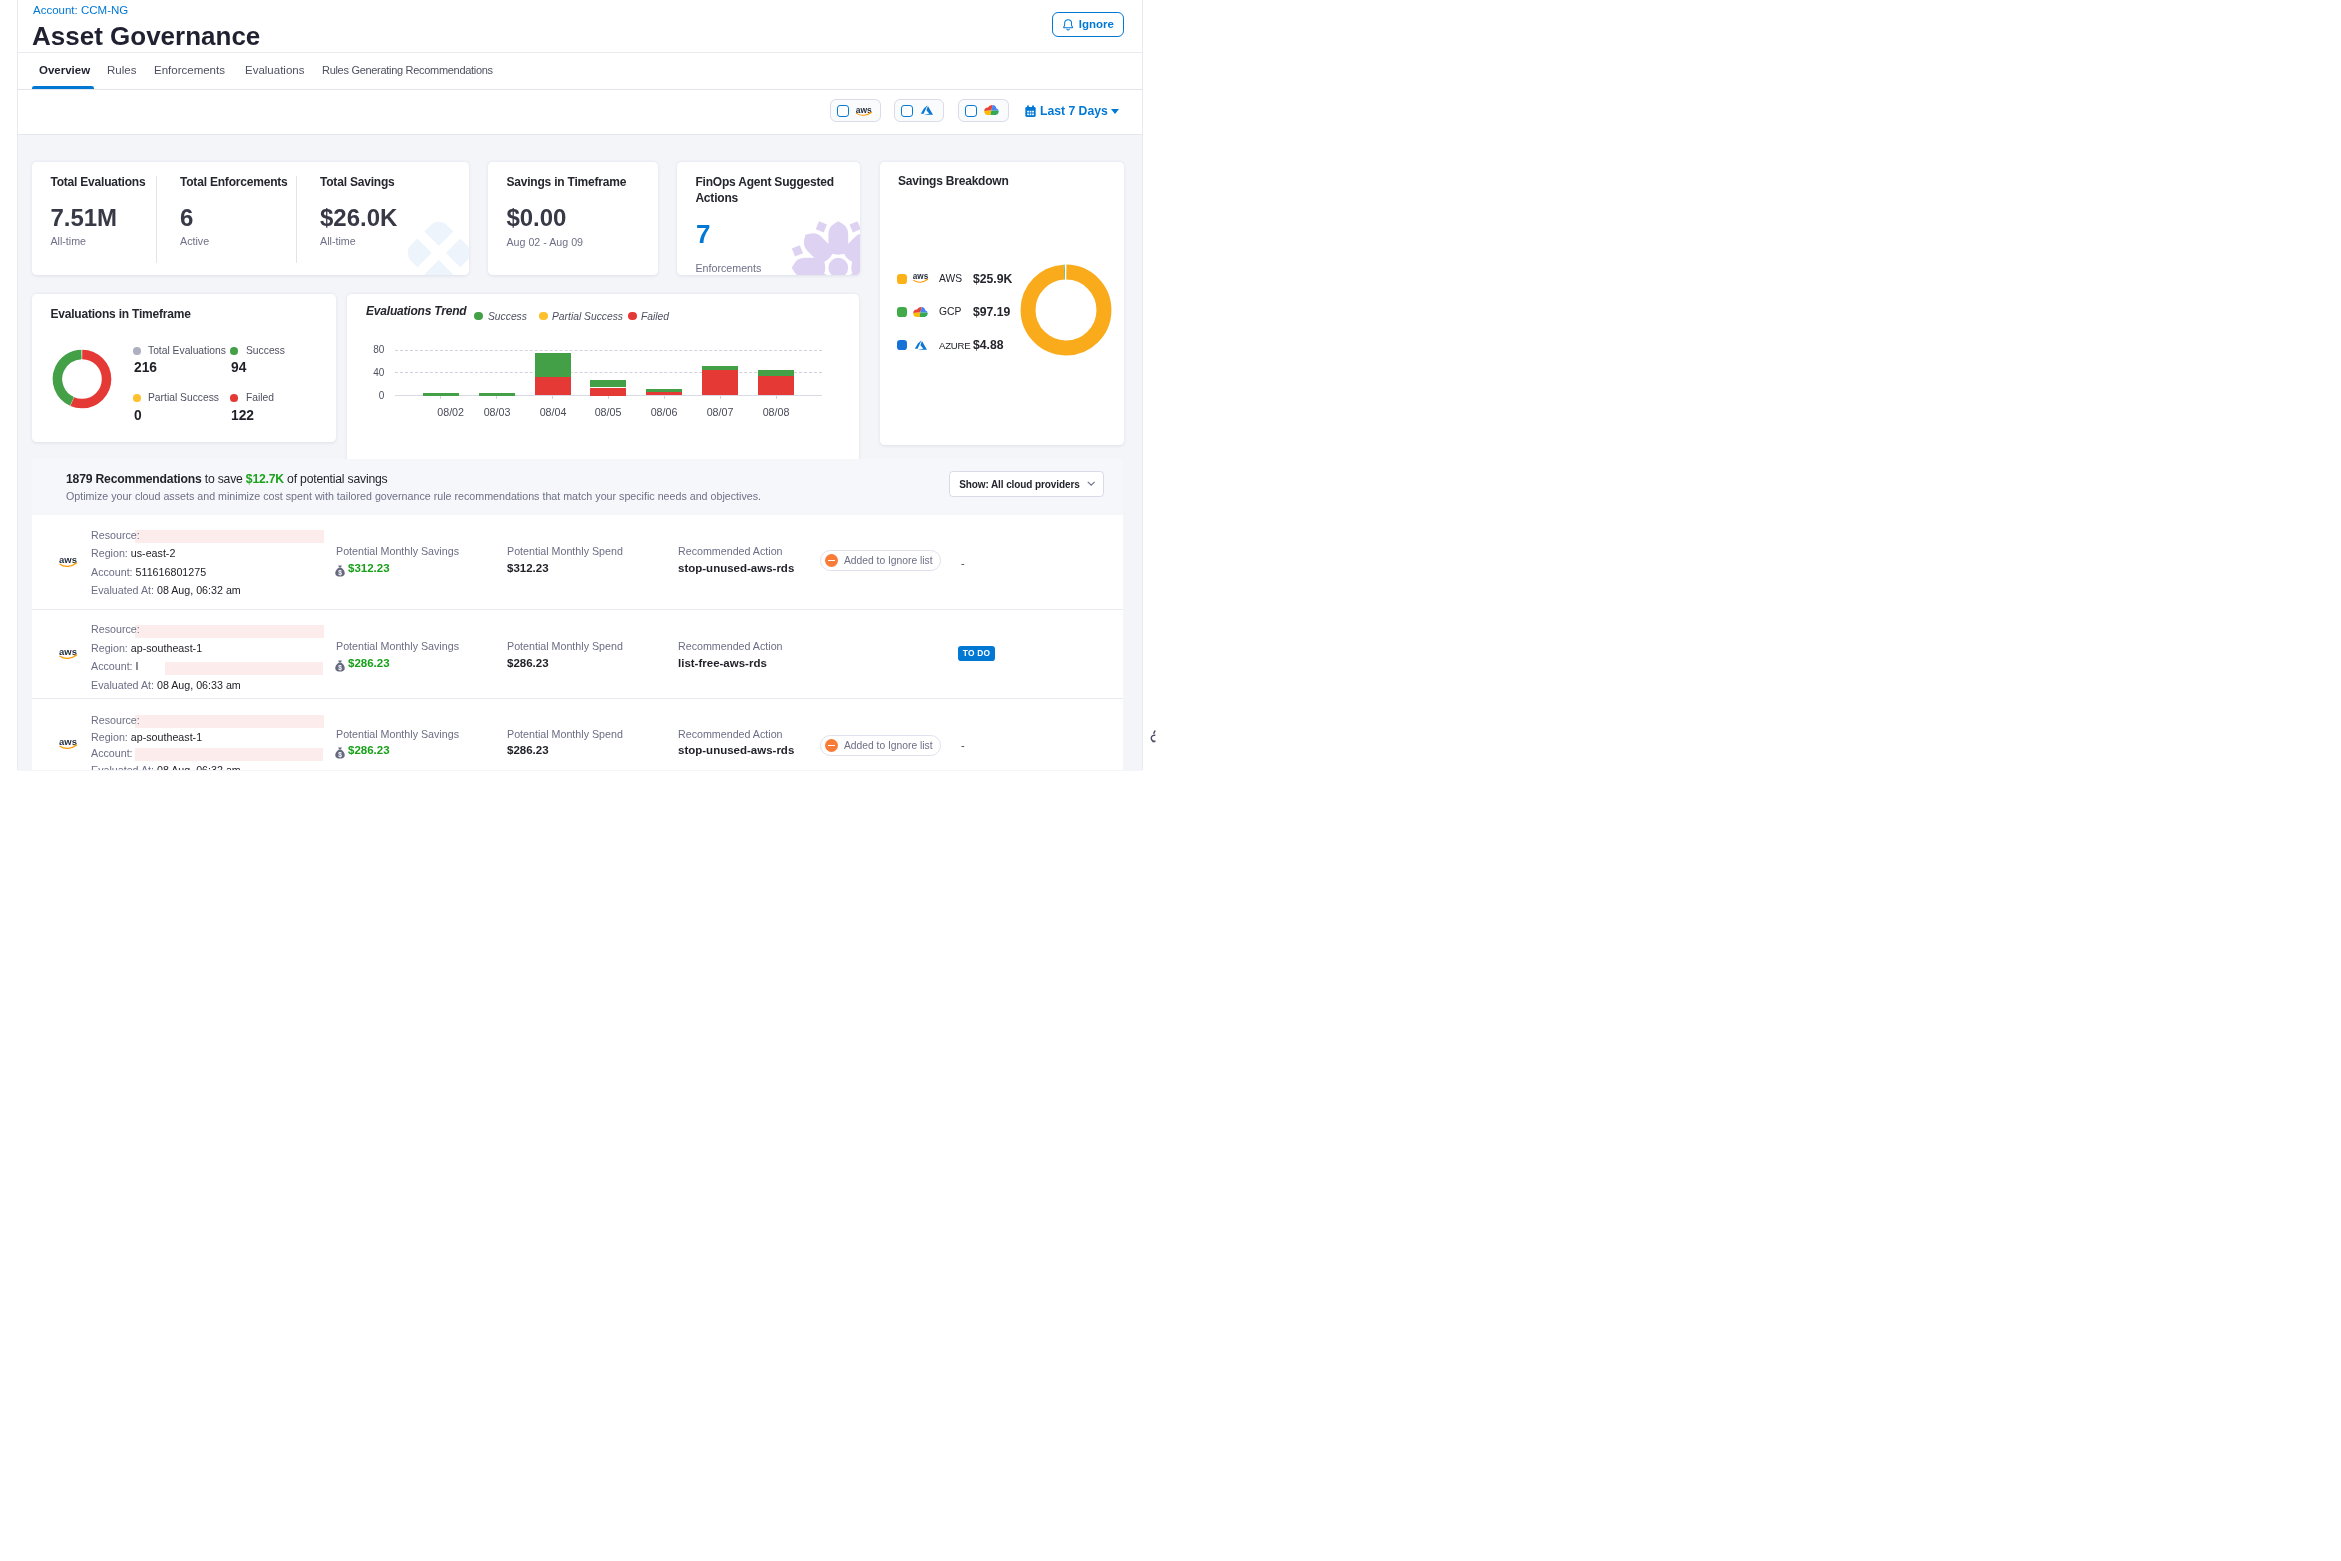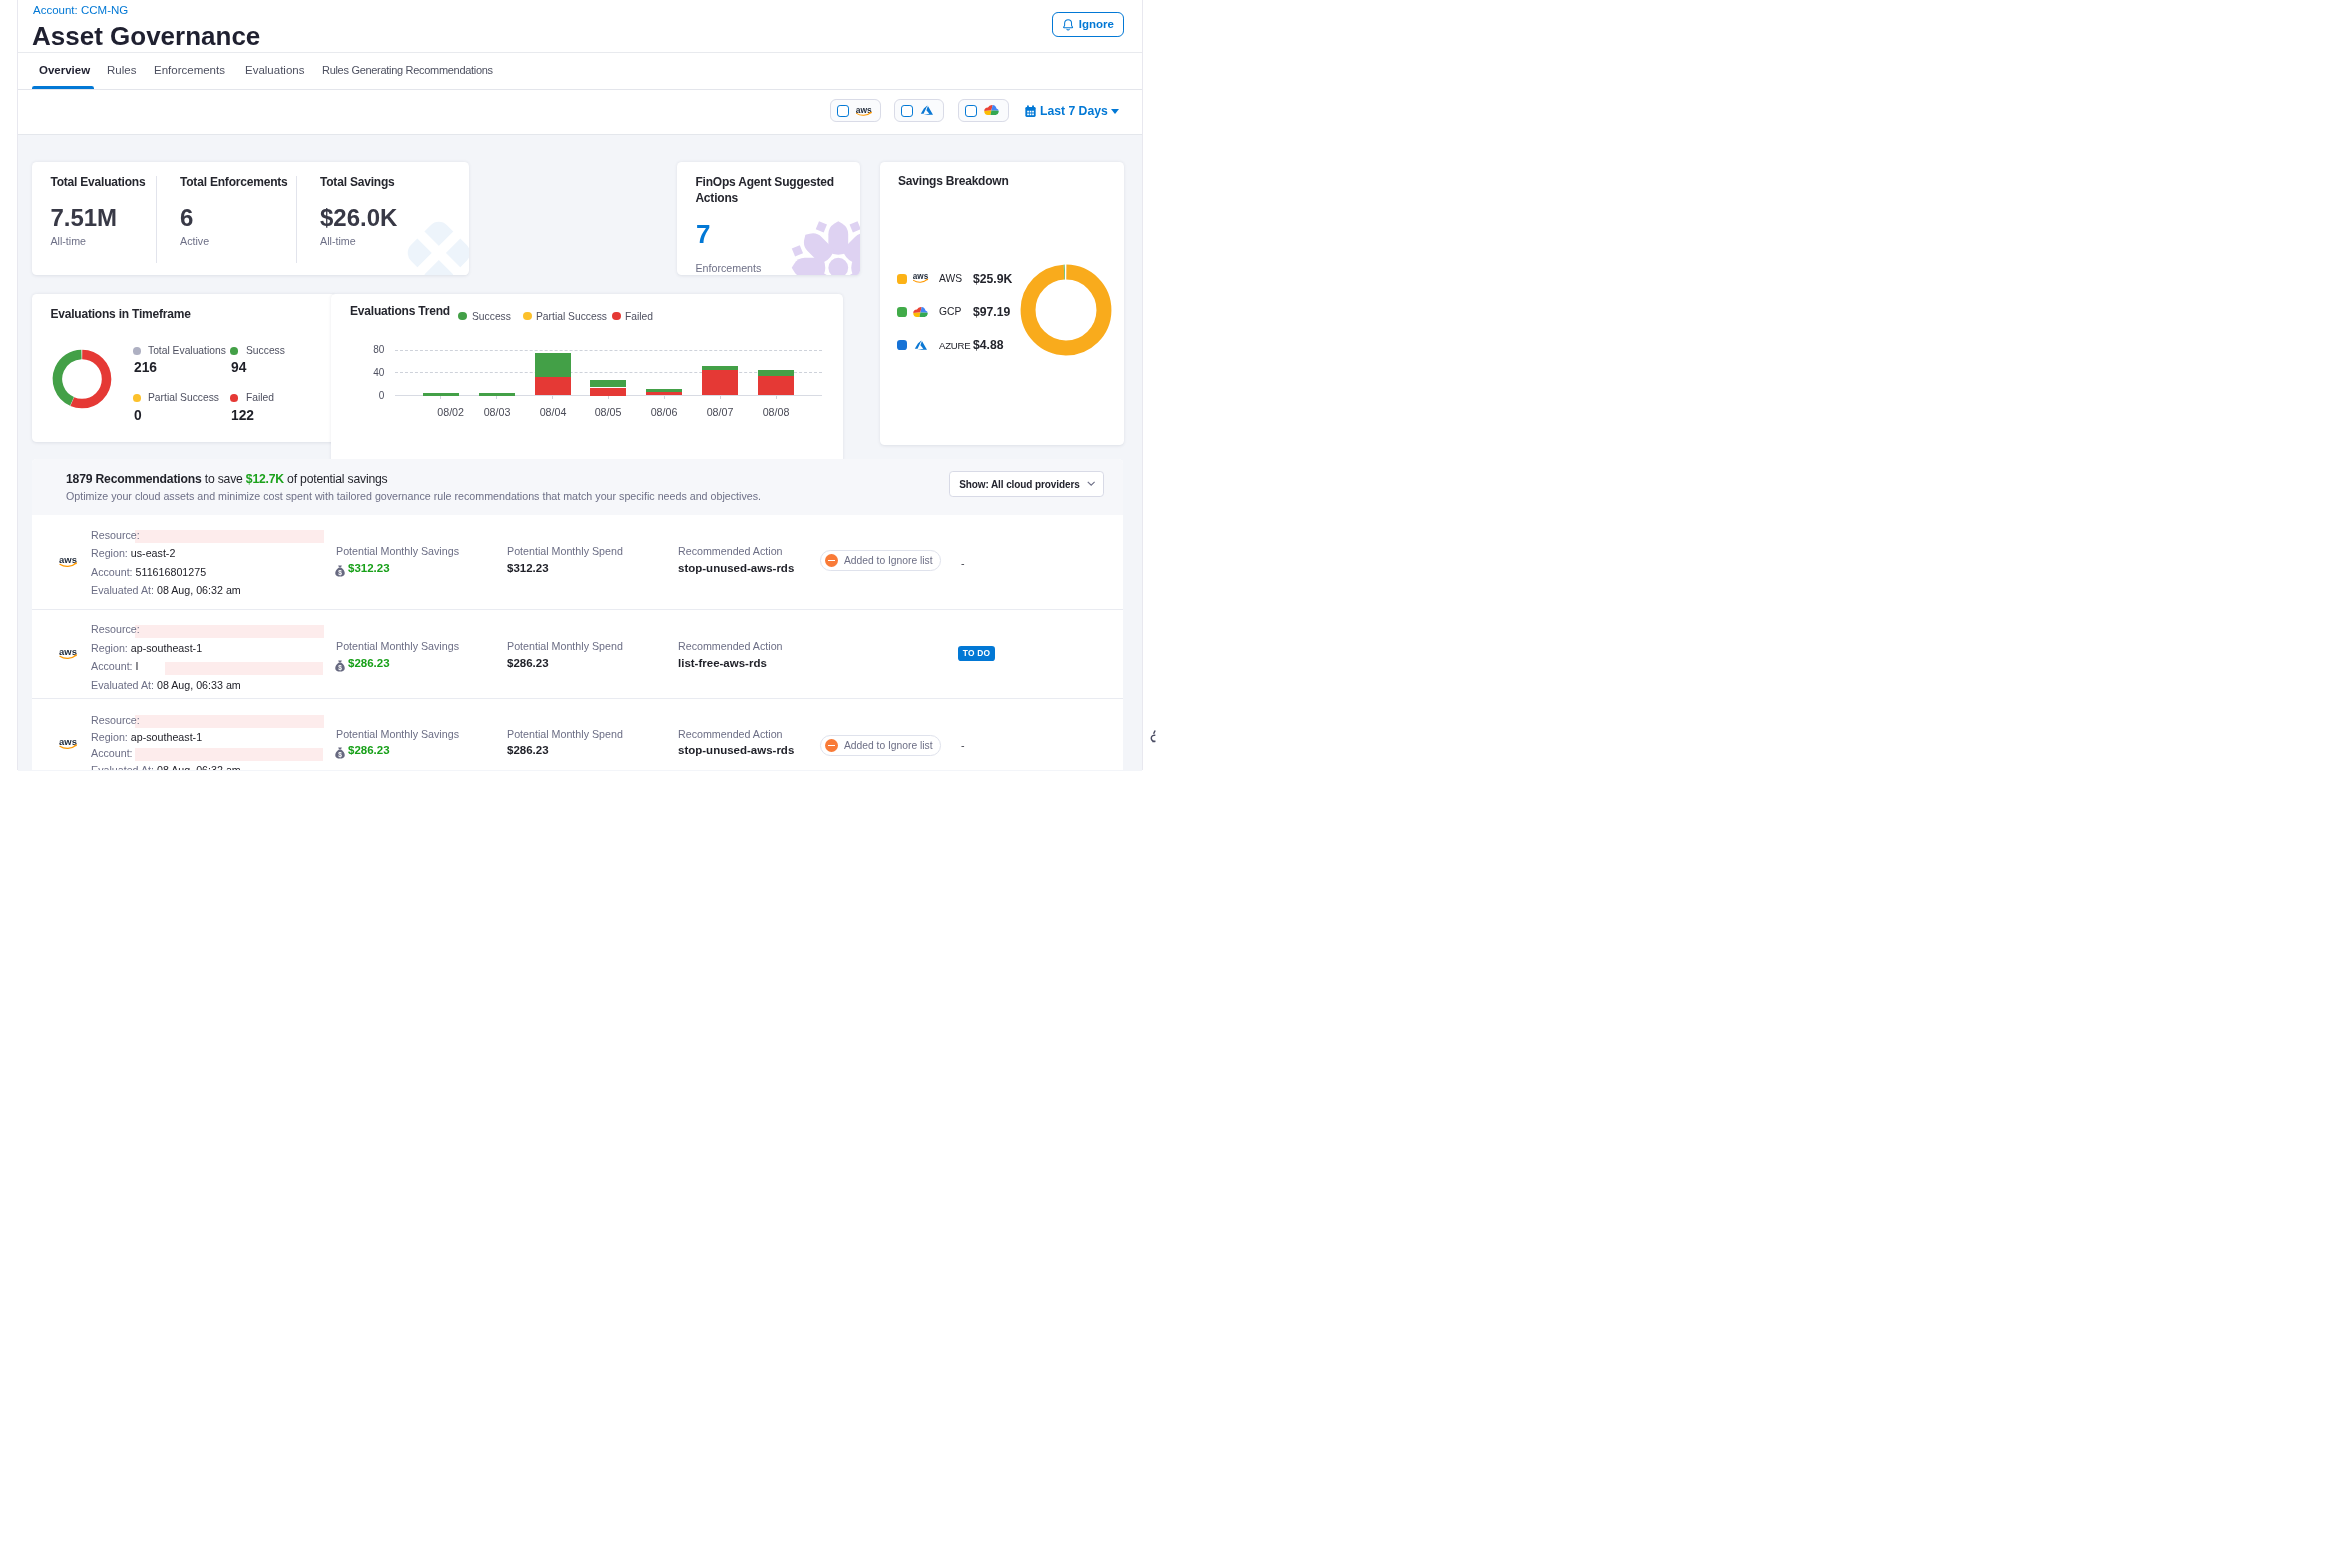--- a/index.html
+++ b/index.html
@@ -101,20 +101,25 @@
     <div class="ab" style="left:124px; top:13.8px; width:0.8px; height:87px; background:#e2e4ec;"></div>
     <div class="ab ctitle" style="left:148px; top:13.4px;">Total Enforcements</div>
     <div class="ab big" style="left:148px; top:42px;">6</div>
     <div class="ab cap" style="left:148px; top:73px;">Active</div>
     <div class="ab" style="left:264px; top:13.8px; width:0.8px; height:87px; background:#e2e4ec;"></div>
     <div class="ab ctitle" style="left:288px; top:13.4px;">Total Savings</div>
     <div class="ab big" style="left:288px; top:42px;">$26.0K</div>
     <div class="ab cap" style="left:288px; top:73px;">All-time</div>
   </div>
 
+  <div class="card" style="left:488px; top:162px; width:170px; height:113px;">
+    <div class="ab ctitle" style="left:18.4px; top:13.4px;">Savings in Timeframe</div>
+    <div class="ab big" style="left:18.4px; top:42px;">$0.00</div>
+    <div class="ab cap" style="left:18.4px; top:74px;">Aug 02 - Aug 09</div>
+  </div>
 
   <div class="card" style="left:677px; top:162px; width:183px; height:113px; overflow:hidden;">
     <svg class="ab" style="left:114px; top:54px;" width="69" height="60" viewBox="0 0 90.5 78">
       <g transform="translate(62,67.5)" fill="#ded2f2">
         <g id="p0">
             <path d="M -13 -21 L -13 -44 Q -13 -53 -5 -58 L 0 -61 L 5 -58 Q 13 -53 13 -44 L 13 -21 Q 0 -13 -13 -21 Z"></path>
             <path d="M 0 -66 l 8 8 -8 8 -8 -8 z" transform="rotate(22.5)"></path>
           </g>
         <g transform="rotate(45)">
             <path d="M -13 -21 L -13 -44 Q -13 -53 -5 -58 L 0 -61 L 5 -58 Q 13 -53 13 -44 L 13 -21 Q 0 -13 -13 -21 Z"></path>
@@ -213,21 +218,21 @@
     <div class="ab" style="left:214px; top:51px; font-size:10.3px; color:#4e5060;">Success</div>
     <div class="ab" style="left:199px; top:66px; font-size:13.8px; font-weight:bold; color:#1f2028;">94</div>
     <div class="ab" style="left:101px; top:100px; width:7.7px; height:7.7px; border-radius:50%; background:#fcc12c;"></div>
     <div class="ab" style="left:116px; top:98px; font-size:10.3px; color:#4e5060;">Partial Success</div>
     <div class="ab" style="left:102px; top:114px; font-size:13.8px; font-weight:bold; color:#1f2028;">0</div>
     <div class="ab" style="left:198px; top:100px; width:7.7px; height:7.7px; border-radius:50%; background:#e53935;"></div>
     <div class="ab" style="left:214px; top:98px; font-size:10.3px; color:#4e5060;">Failed</div>
     <div class="ab" style="left:199px; top:114px; font-size:13.8px; font-weight:bold; color:#1f2028;text-align:center;">122</div>
   </div>
 
-  <div class="card" style="left:331px; top:294px; width:512px; height:171px;">
+  <div class="card" style="left:347px; top:294px; width:512px; height:171px;font-style:italic;">
     <div class="ab ctitle" style="left:19px; top:10.3px;">Evaluations Trend</div>
     <div class="ab" style="left:127px; top:17.6px; width:8.8px; height:8.8px; border-radius:50%; background:#43a047;"></div>
     <div class="ab" style="left:141px; top:16.5px; font-size:10.3px; color:#4e5060;">Success</div>
     <div class="ab" style="left:192px; top:17.6px; width:8.8px; height:8.8px; border-radius:50%; background:#fcc12c;"></div>
     <div class="ab" style="left:205px; top:16.5px; font-size:10.3px; color:#4e5060;">Partial Success</div>
     <div class="ab" style="left:281px; top:17.6px; width:8.8px; height:8.8px; border-radius:50%; background:#e53935;"></div>
     <div class="ab" style="left:294px; top:16.5px; font-size:10.3px; color:#4e5060;">Failed</div>
 
   </div>
 

